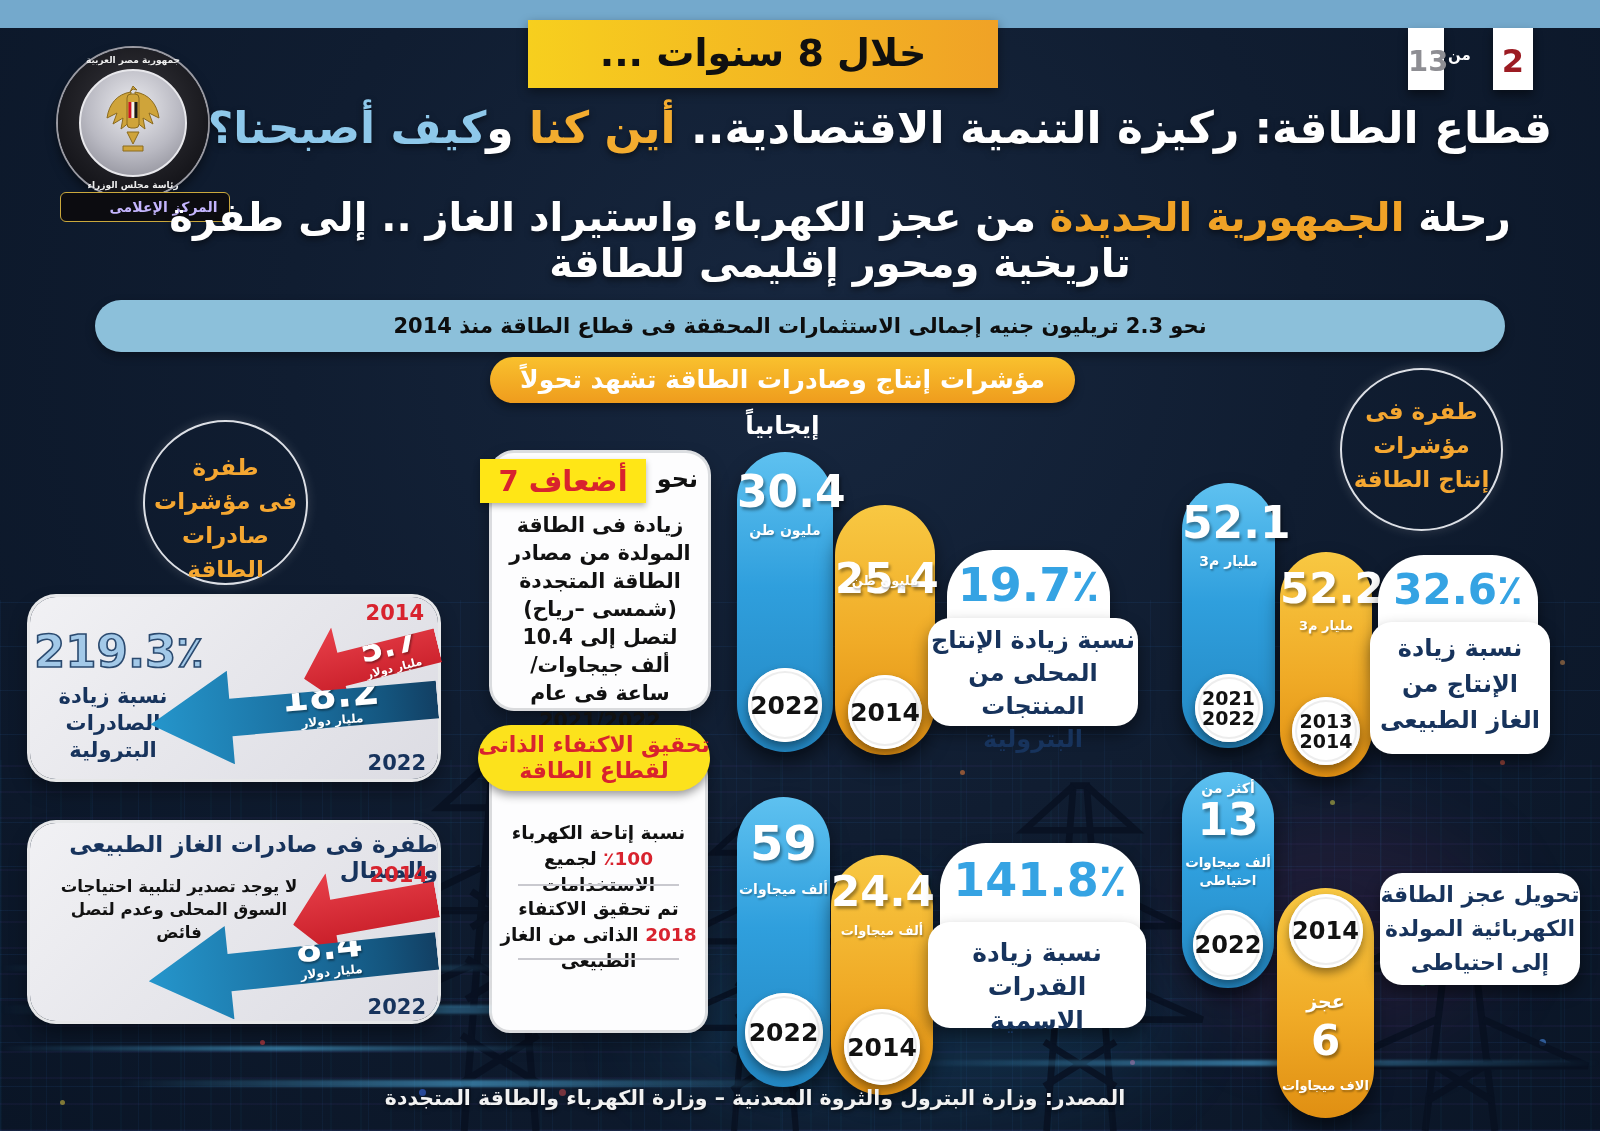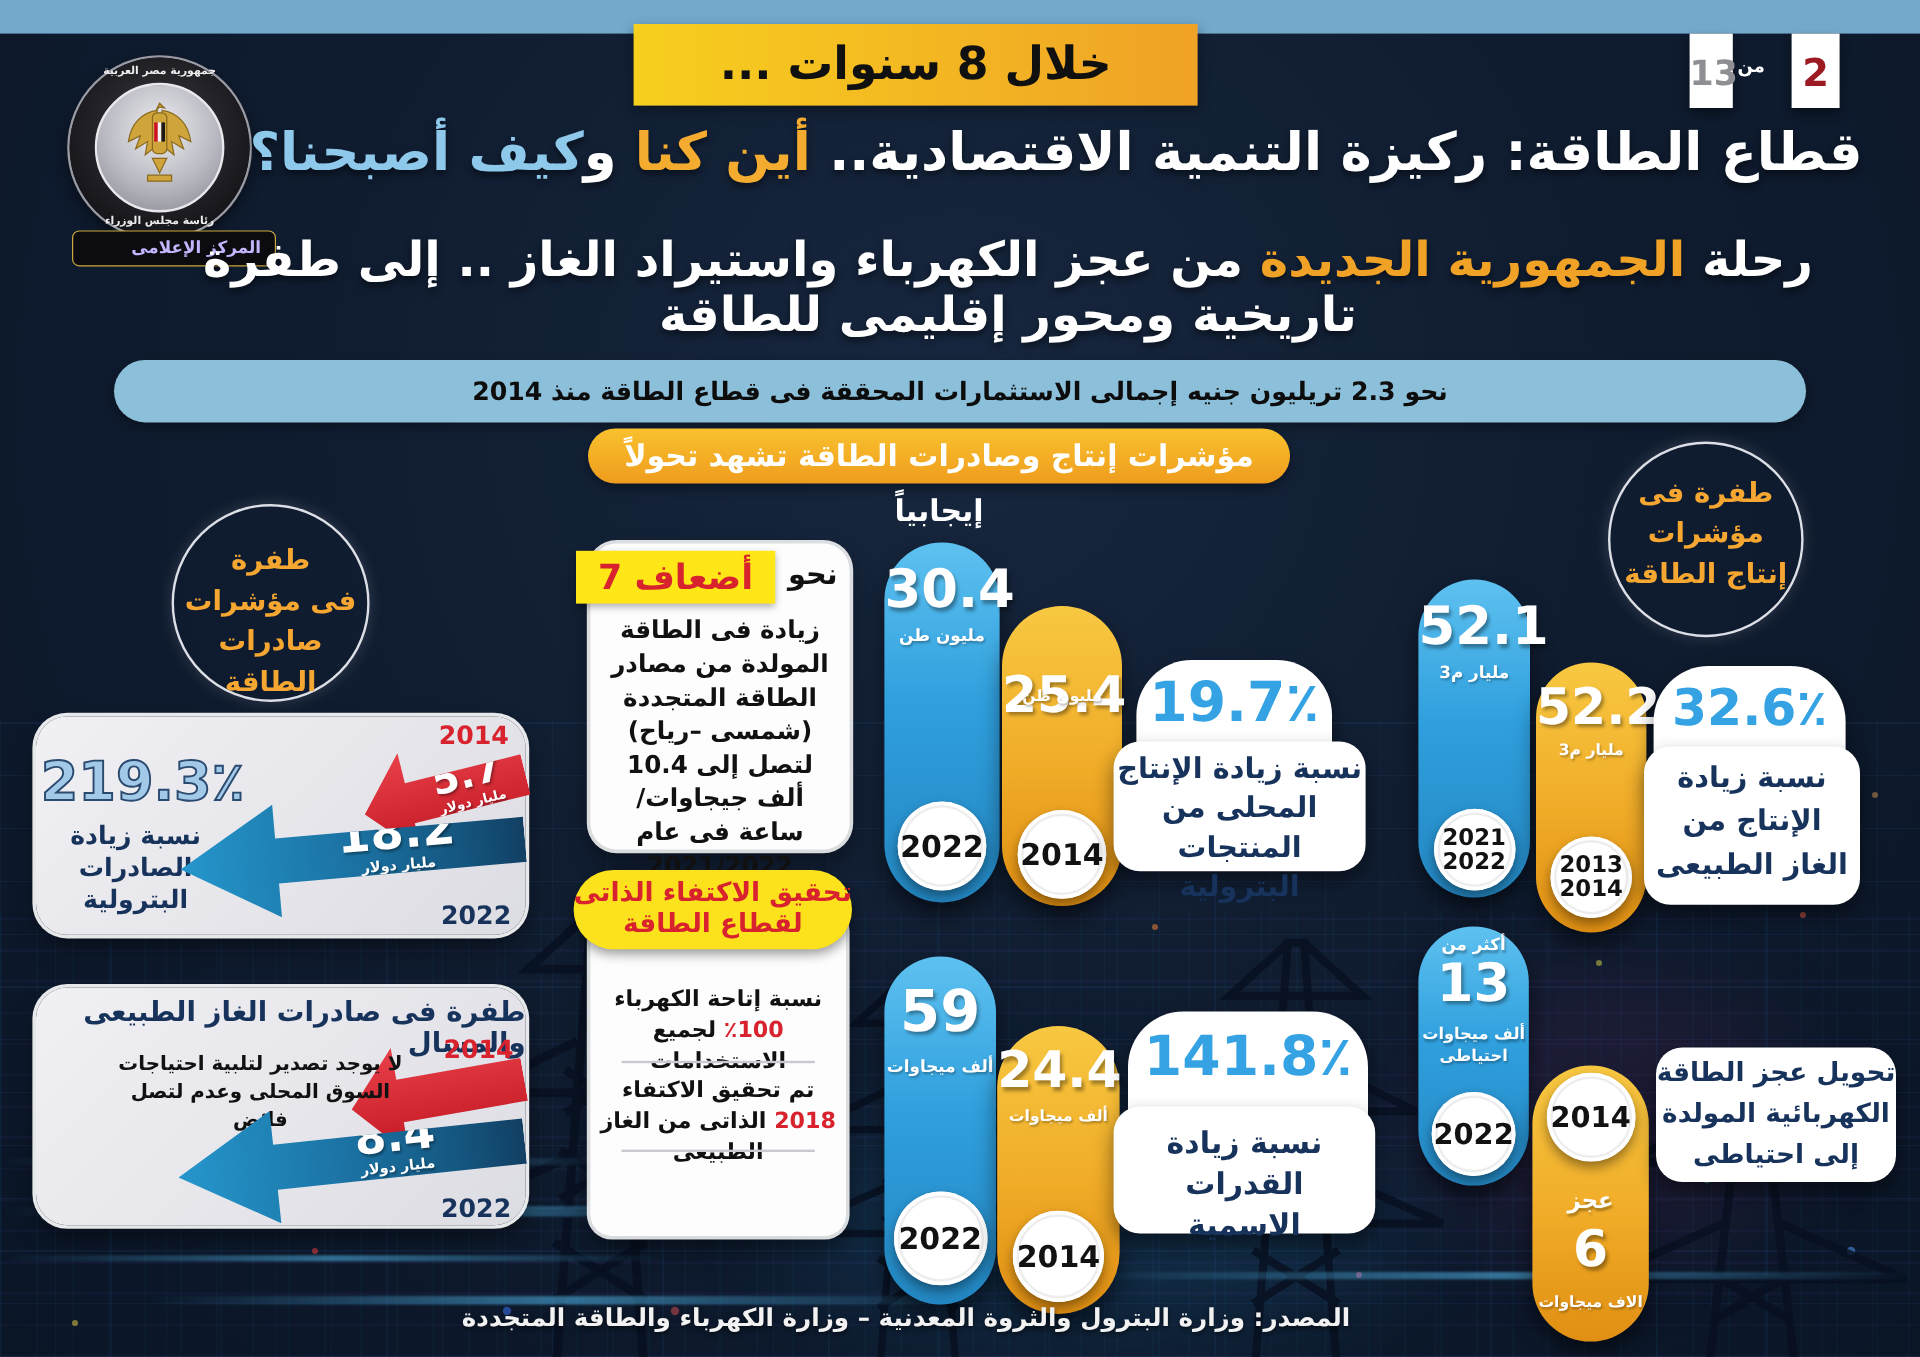--- a/index.html
+++ b/index.html
@@ -220,21 +220,21 @@
         <div class="rtl" style="font-size:12px;">مليار دولار</div>
       </div>
     </div>
     <div class="abs navy b" style="right:12px;top:154px;font-size:21px;">2022</div>
   </div>
 
   <div class="abs card" style="left:30px;top:823px;width:408px;height:198px;">
     <div class="abs navy c rtl" style="left:0;top:8px;width:100%;font-size:23px;font-weight:bold;text-align:right;">طفرة فى صادرات الغاز الطبيعى والمسال</div>
     <div class="abs red b" style="right:10px;top:40px;font-size:21px;">2014</div>
     <div class="abs arrow redbg" style="left:262px;top:44px;width:146px;height:90px;transform:rotate(-10deg);"></div>
-    <div class="abs c rtl" style="left:30px;top:52px;width:238px;font-size:16.5px;font-weight:bold;color:#111;line-height:23px;margin-left:38px;">
+    <div class="abs c rtl" style="left:30px;top:52px;width:238px;font-size:16.5px;font-weight:bold;color:#111;line-height:23px;">
       <span style="display:block;">لا يوجد تصدير لتلبية احتياجات</span>
       <span style="display:block;">السوق المحلى وعدم لتصل فائض</span>
     </div>
     <div class="abs arrow bluebg" style="left:118px;top:96px;width:290px;height:94px;transform:rotate(-6deg);">
       <div class="abs aval" style="left:38%;top:12px;width:50%;">
         <div style="font-size:38px;line-height:38px;">8.4</div>
         <div class="rtl" style="font-size:12px;">مليار دولار</div>
       </div>
     </div>
     <div class="abs navy b" style="right:12px;top:172px;font-size:21px;">2022</div>

